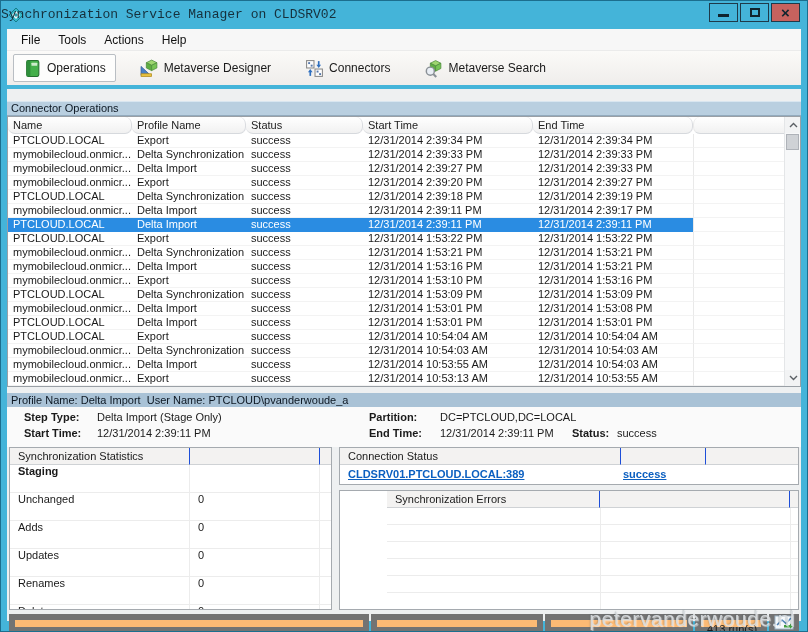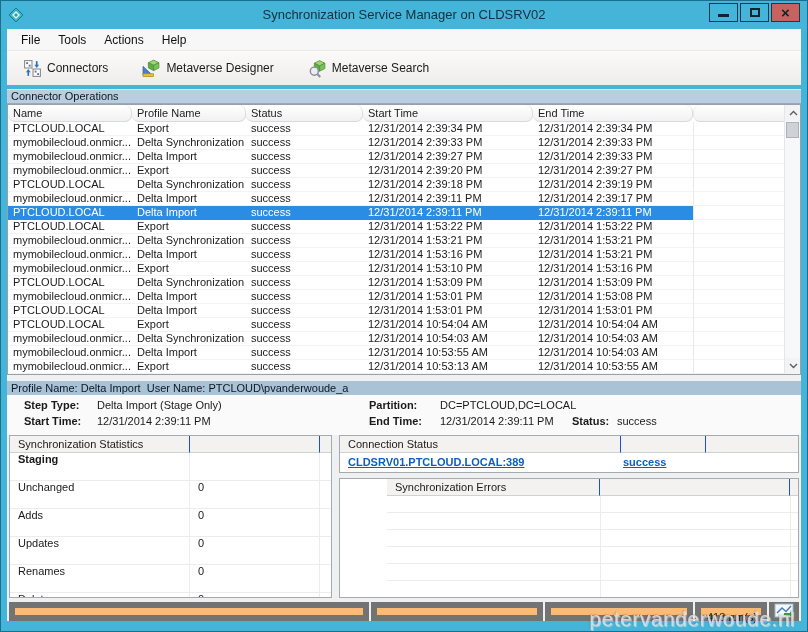--- a/index.html
+++ b/index.html
@@ -4,21 +4,21 @@
 <style>
   * { box-sizing: border-box; margin: 0; padding: 0; }
   html,body { width: 808px; height: 632px; }
   body { font-family: "Liberation Sans", "DejaVu Sans", sans-serif; font-size: 11px; color: #1a1a1a; }
 
   .window { position: relative; width: 808px; height: 632px; background: #44b4d9; border: 1px solid #1c6e8e; overflow: hidden; }
 
   
   .titlebar { position: relative; height: 28px; }
   .app-icon { position: absolute; left: 7px; top: 6px; width: 16px; height: 16px; }
-  .title { position: absolute; left: 0; right: 0; top: 6px; text-align: center; font-size: 13px; color: #16303c; }
+  .title { position: absolute; left: 0; right: 0; top: 6px; text-align: left; font-size: 13px; color: #16303c; font-family: Liberation Mono, monospace; }
   .win-buttons { position: absolute; right: 7px; top: 2px; display: flex; }
   .wbtn { width: 29px; height: 19px; border: 1px solid #1e3a4a; margin-left: 2px; display: flex; align-items: center; justify-content: center; cursor: default; }
   .wbtn.close { background: #c7625e; }
   .glyph-min { width: 11px; height: 3px; background: #10242e; margin-top: 6px; }
   .glyph-max { width: 10px; height: 9px; border: 2px solid #10242e; background: transparent; }
   .glyph-close { font-size: 15px; font-weight: bold; color: #10242e; line-height: 15px; }
 
   
   .client { position: absolute; left: 6px; right: 6px; top: 28px; bottom: 10px; background: #eef0f1; }
 
@@ -27,21 +27,21 @@
 
   .toolbar { height: 34px; background: linear-gradient(#fbfaf8, #efedeb); display: flex; align-items: center; padding-left: 6px; }
   .tbtn { display: flex; align-items: center; gap: 5px; height: 28px; padding: 0 9px; margin-right: 14px; border: 1px solid transparent; font-size: 12px; cursor: default; }
   .tbtn.active { background: #fdfdfc; border: 1px solid #b9bec3; border-radius: 2px; }
   .ticon { width: 19px; height: 19px; display: inline-block; }
 
   .gap-cyan { height: 4px; background: #44b4d9; }
   .gap-gray1 { height: 6px; }
   .gap-gray2 { height: 3px; }
 
-  .band { height: 15px; background: #b9cfe0; border-top: 1px solid #d9e6f0; border-bottom: 1px solid #93abbe; padding-left: 4px; line-height: 13px; font-size: 11px; color: #0c1722; }
+  .band { height: 15px; background: #b9cfe0; border-top: 1px solid #d9e6f0; border-bottom: 1px solid #93abbe; padding-left: 4px; line-height: 13px; font-size: 11px; color: #0c1722; margin-top: 12px; }
 
   
   .listview { position: relative; height: 271px; border: 1px solid #9aa0a6; background: #fff; overflow: hidden; }
   .lv-header { display: flex; height: 17px; }
   .lv-hcell { background: linear-gradient(#ffffff, #f1f1f1); border-right: 1px solid #dadce0; border-bottom: 1px solid #d6d9dd; padding: 2px 0 0 5px; font-size: 11px; color: #222; overflow: hidden; white-space: nowrap; border-radius: 7px; }
   .lv-row { display: flex; height: 14px; cursor: default; }
   .lv-cell { padding: 0 0 0 5px; line-height: 13px; font-size: 11px; border-bottom: 1px solid #f3f3f3; overflow: hidden; white-space: nowrap; }
   .c0 { width: 124px; } .c1 { width: 114px; } .c2 { width: 117px; } .c3 { width: 170px; } .c4 { width: 160px; }
   .c5 { flex: 1; border-left: 1px solid #e9e9e9; }
   .lv-row.selected .lv-cell { background: #2a8ce2; color: #fff; border-bottom-color: #2a8ce2; }
@@ -122,52 +122,62 @@
   <div class="client">
 
     <div class="menubar">
       <span class="menu-item">File</span>
       <span class="menu-item">Tools</span>
       <span class="menu-item">Actions</span>
       <span class="menu-item">Help</span>
     </div>
 
     <div class="toolbar">
+      <div class="tbtn active">
+        <span class="ticon">
+          <svg width="19" height="19" viewBox="0 0 18 18">
+            <rect x="3.5" y="1.5" width="11.5" height="15" rx="1.5" fill="#44b04a" stroke="#256e2e"></rect>
+            <rect x="3.5" y="1.5" width="3.5" height="15" fill="#2f8f3a"></rect>
+            <rect x="8" y="3.5" width="5.5" height="3" rx="0.5" fill="#cdeccb"></rect>
+          </svg>
+        </span>
+        <span>Operations</span>
+      </div>
+      <div class="tbtn">
+        <span class="ticon">
+          <svg width="19" height="19" viewBox="0 0 18 18">
+            <polygon points="11,1 16,3.5 11,6 6,3.5" fill="#9ed66f" stroke="#4c8a3c" stroke-width="0.7"></polygon>
+            <polygon points="6,3.5 11,6 11,11 6,8.5" fill="#5fae42" stroke="#4c8a3c" stroke-width="0.7"></polygon>
+            <polygon points="16,3.5 11,6 11,11 16,8.5" fill="#77c455" stroke="#4c8a3c" stroke-width="0.7"></polygon>
+            <polygon points="1,15.5 10,15.5 1,7" fill="#4a80c4" stroke="#2f5a96" stroke-width="0.7"></polygon>
+            <rect x="1" y="14" width="10" height="2.6" fill="#e9c23f" stroke="#b08a1e" stroke-width="0.7"></rect>
+          </svg>
+        </span>
+        <span>Metaverse Designer</span>
+      </div>
       <div class="tbtn">
         <span class="ticon">
           <svg width="19" height="19" viewBox="0 0 18 18">
             <rect x="1.5" y="1.5" width="7" height="7" fill="#fdfdfd" stroke="#8a8a8a"></rect>
             <rect x="3" y="3" width="1.8" height="1.8" fill="#5577aa"></rect>
               <rect x="5.4" y="5.4" width="1.8" height="1.8" fill="#5577aa"></rect>
             <rect x="9.5" y="9.5" width="7" height="7" fill="#fdfdfd" stroke="#8a8a8a"></rect>
             <rect x="11" y="11" width="1.8" height="1.8" fill="#5577aa"></rect>
               <rect x="13.4" y="13.4" width="1.8" height="1.8" fill="#5577aa"></rect>
             <path d="M13 2 v4" stroke="#2f6fbf" stroke-width="1.6" fill="none"></path>
               <polygon points="13,8.5 10.8,5.5 15.2,5.5" fill="#2f6fbf"></polygon>
             <path d="M5 16 v-4" stroke="#2f6fbf" stroke-width="1.6" fill="none"></path>
               <polygon points="5,9.5 2.8,12.5 7.2,12.5" fill="#2f6fbf"></polygon>
           </svg>
         </span>
         <span>Connectors</span>
       </div>
       <div class="tbtn">
         <span class="ticon">
           <svg width="19" height="19" viewBox="0 0 18 18">
-            <polygon points="11,1 16,3.5 11,6 6,3.5" fill="#9ed66f" stroke="#4c8a3c" stroke-width="0.7"></polygon>
-            <polygon points="6,3.5 11,6 11,11 6,8.5" fill="#5fae42" stroke="#4c8a3c" stroke-width="0.7"></polygon>
-            <polygon points="16,3.5 11,6 11,11 16,8.5" fill="#77c455" stroke="#4c8a3c" stroke-width="0.7"></polygon>
-            <polygon points="1,15.5 10,15.5 1,7" fill="#4a80c4" stroke="#2f5a96" stroke-width="0.7"></polygon>
-            <rect x="1" y="14" width="10" height="2.6" fill="#e9c23f" stroke="#b08a1e" stroke-width="0.7"></rect>
-          </svg>
-        </span>
-        <span>Metaverse Designer</span>
-      </div>
-      <div class="tbtn">
-        <span class="ticon">
-          <svg width="19" height="19" viewBox="0 0 18 18">
             <polygon points="11,1.5 16,4 11,6.5 6,4" fill="#9ed66f" stroke="#4c8a3c" stroke-width="0.7"></polygon>
             <polygon points="6,4 11,6.5 11,11.5 6,9" fill="#5fae42" stroke="#4c8a3c" stroke-width="0.7"></polygon>
             <polygon points="16,4 11,6.5 11,11.5 16,9" fill="#77c455" stroke="#4c8a3c" stroke-width="0.7"></polygon>
             <circle cx="6" cy="11.5" r="3.8" fill="#e9eef5" stroke="#8a9096" stroke-width="1.4"></circle>
             <line x1="8.8" y1="14.3" x2="11.6" y2="17" stroke="#8a9096" stroke-width="2"></line>
           </svg>
         </span>
         <span>Metaverse Search</span>
       </div>
     </div>

